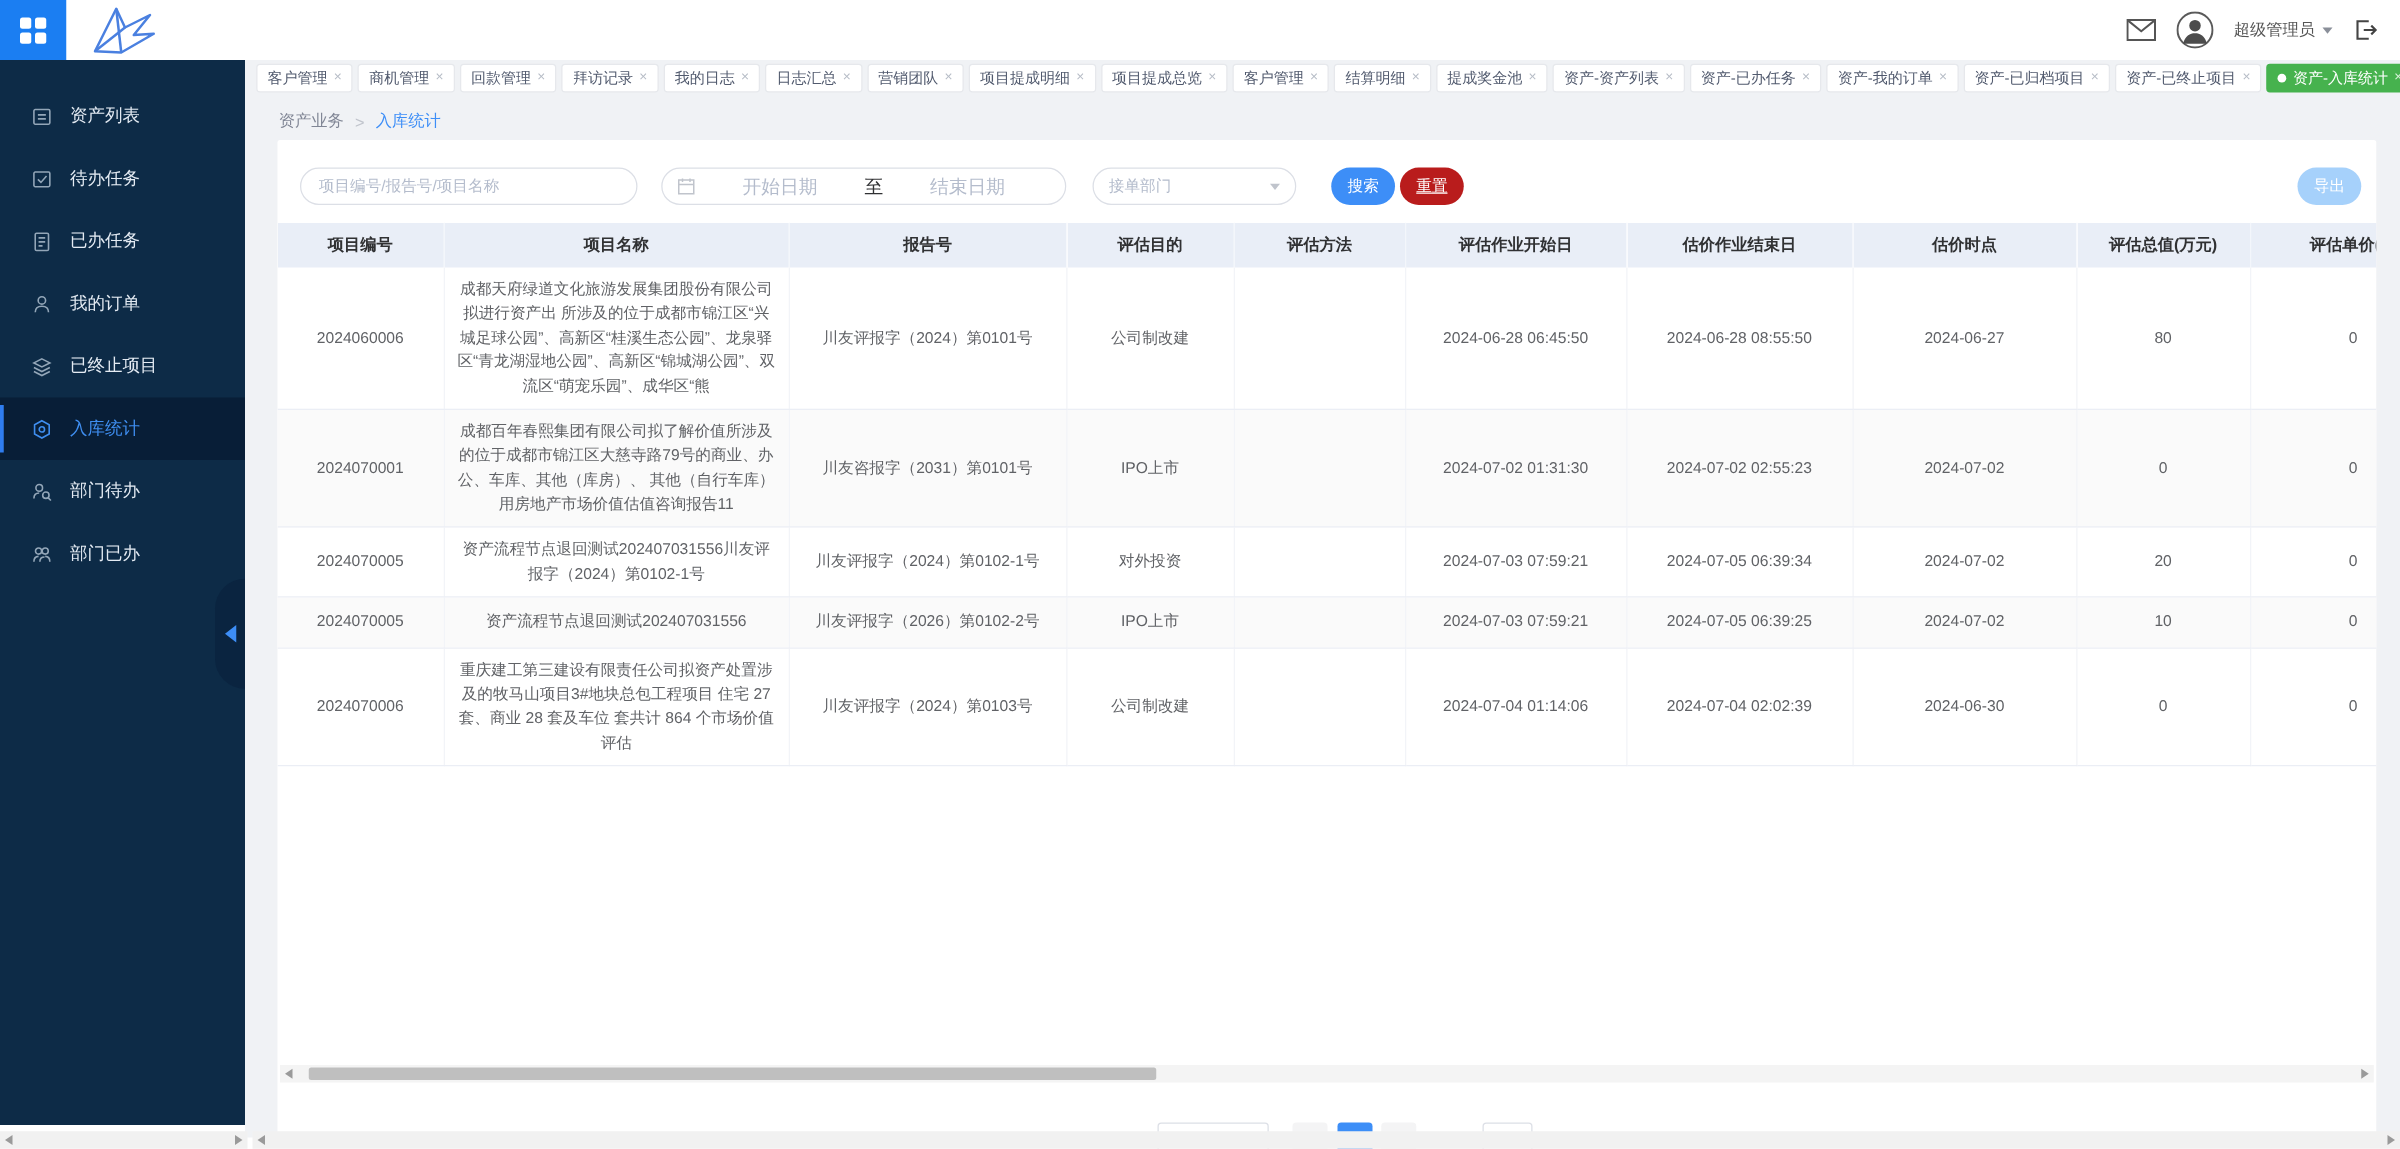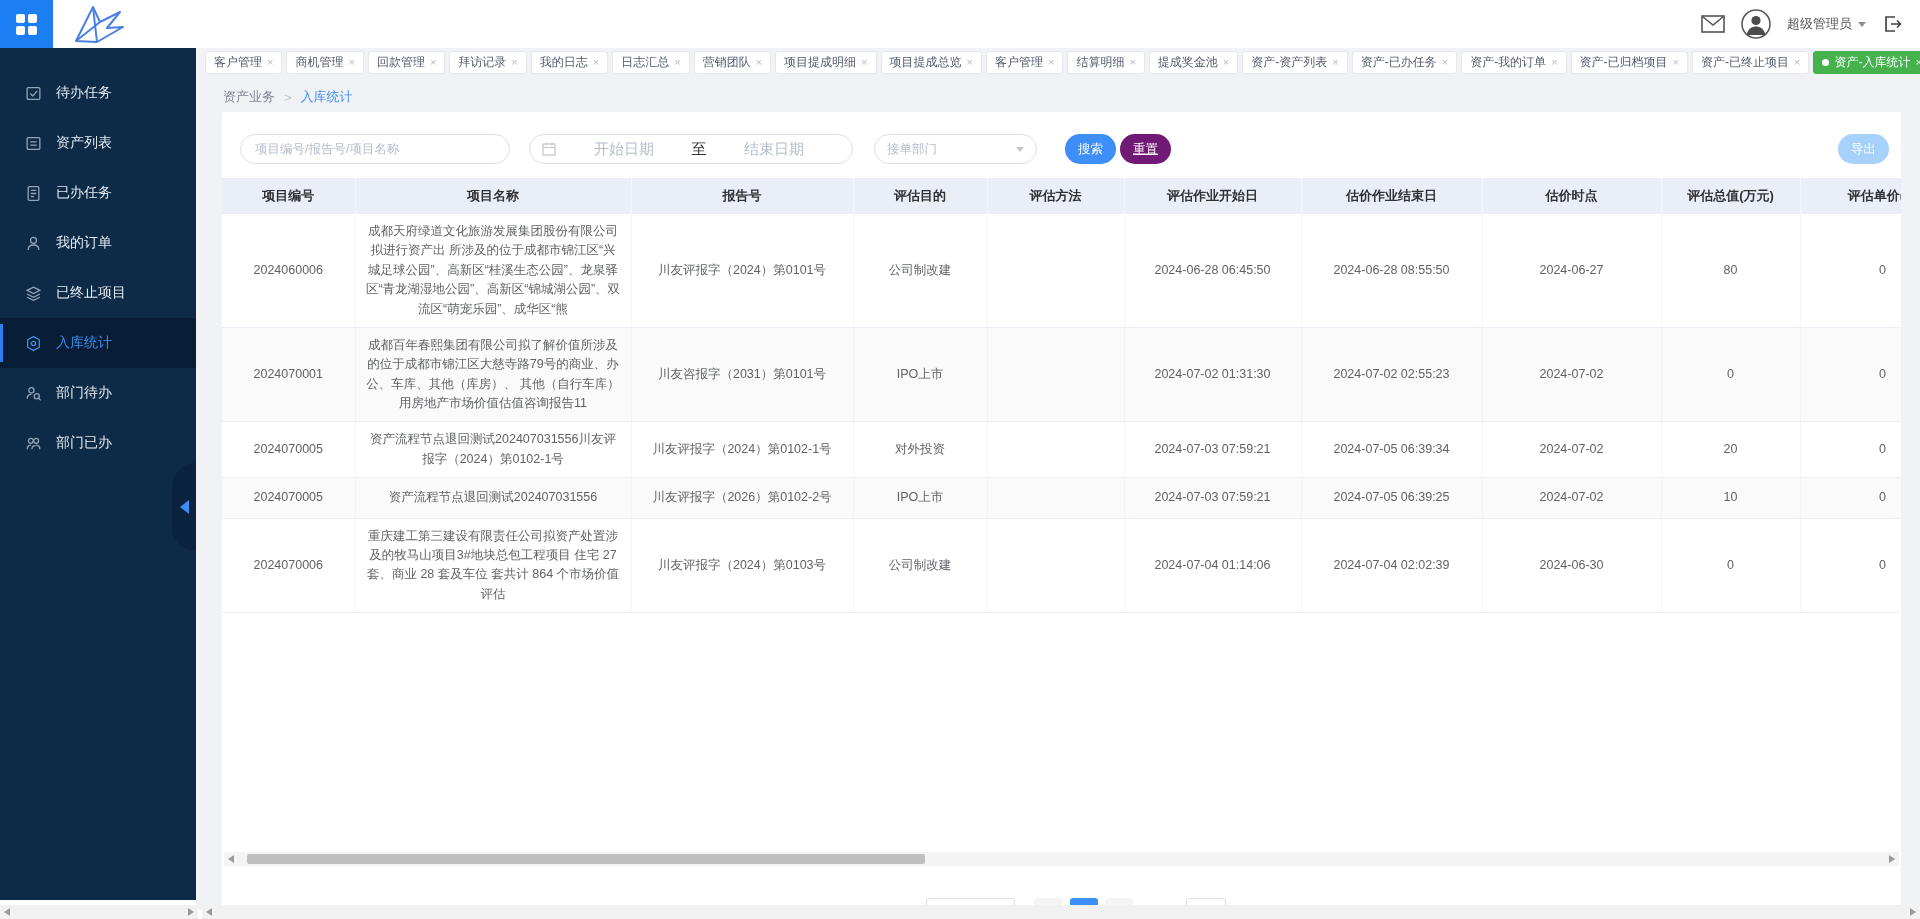--- a/index.html
+++ b/index.html
@@ -68,21 +68,21 @@
   .dr-to { color:#303133; width:58px; text-align:center; }
   .dr-end { width:92px; text-align:center; }
   .f-select { position:absolute; left:634px; top:0; width:163px; height:30px; border:1px solid #dcdfe6;
     border-radius:15px; display:flex; align-items:center; justify-content:space-between; padding:0 12px;
     font-size:12.5px; color:#b4bccc; cursor:pointer; }
   .sel-caret { width:0; height:0; border-left:4px solid transparent; border-right:4px solid transparent;
     border-top:5px solid #c0c4cc; }
   .btn { position:absolute; top:0; height:30px; border:none; border-radius:15px; color:#fff; font-size:12.5px;
     cursor:pointer; padding:0 13px; font-family:"Liberation Sans","DejaVu Sans",sans-serif; }
   .btn-search { left:825px; background:#3d8ef7; }
-  .btn-reset { left:880px; background:#701a75;text-decoration:underline; }
+  .btn-reset { left:880px; background:#b91c1c;text-decoration:underline; }
   .btn-export { right:0; background:#a6d1fb; }
 
   
   .table-wrap { position:absolute; left:0; right:0; top:66px; bottom:60px; overflow:hidden; }
   table { border-collapse:collapse; table-layout:fixed; width:1743px; }
   thead th { background:#e9eef7; height:36px; font-size:13px; font-weight:bold; color:#303133;
     border-right:1px solid #f3f6fb; text-align:center; white-space:nowrap; overflow:hidden; }
   tbody td { font-size:12.5px; color:#606266; text-align:center; border-bottom:1px solid #ebeef5;
     border-right:1px solid #f2f4f8; padding:10px 6px; line-height:1.55; }
   tbody tr.stripe { background:#fafafa; }
@@ -154,30 +154,30 @@
         </svg>
     </span>
   </div>
 </div>
 
 <aside class="sidebar">
   <div class="side-list">
       <div class="side-item">
         <svg width="17" height="17" viewBox="0 0 16 16" fill="none" stroke="currentColor" stroke-width="1.2">
           <rect x="2" y="2.5" width="12" height="11" rx="1"></rect>
+          <path d="M5 6.5 h6 M5 9.5 h6"></path>
+        </svg>
+        <span>资产列表</span>
+      </div>
+      <div class="side-item">
+        <svg width="17" height="17" viewBox="0 0 16 16" fill="none" stroke="currentColor" stroke-width="1.2">
+          <rect x="2" y="2.5" width="12" height="11" rx="1"></rect>
           <path d="M5 8 l2.3 2.3 L11.5 5.5"></path>
         </svg>
         <span>待办任务</span>
-      </div>
-      <div class="side-item">
-        <svg width="17" height="17" viewBox="0 0 16 16" fill="none" stroke="currentColor" stroke-width="1.2">
-          <rect x="2" y="2.5" width="12" height="11" rx="1"></rect>
-          <path d="M5 6.5 h6 M5 9.5 h6"></path>
-        </svg>
-        <span>资产列表</span>
       </div>
       <div class="side-item">
         <svg width="17" height="17" viewBox="0 0 16 16" fill="none" stroke="currentColor" stroke-width="1.2">
           <rect x="3" y="1.5" width="10" height="13" rx="1"></rect>
           <path d="M5.5 5 h5 M5.5 8 h5 M5.5 11 h3"></path>
         </svg>
         <span>已办任务</span>
       </div>
       <div class="side-item">
         <svg width="17" height="17" viewBox="0 0 16 16" fill="none" stroke="currentColor" stroke-width="1.2">

